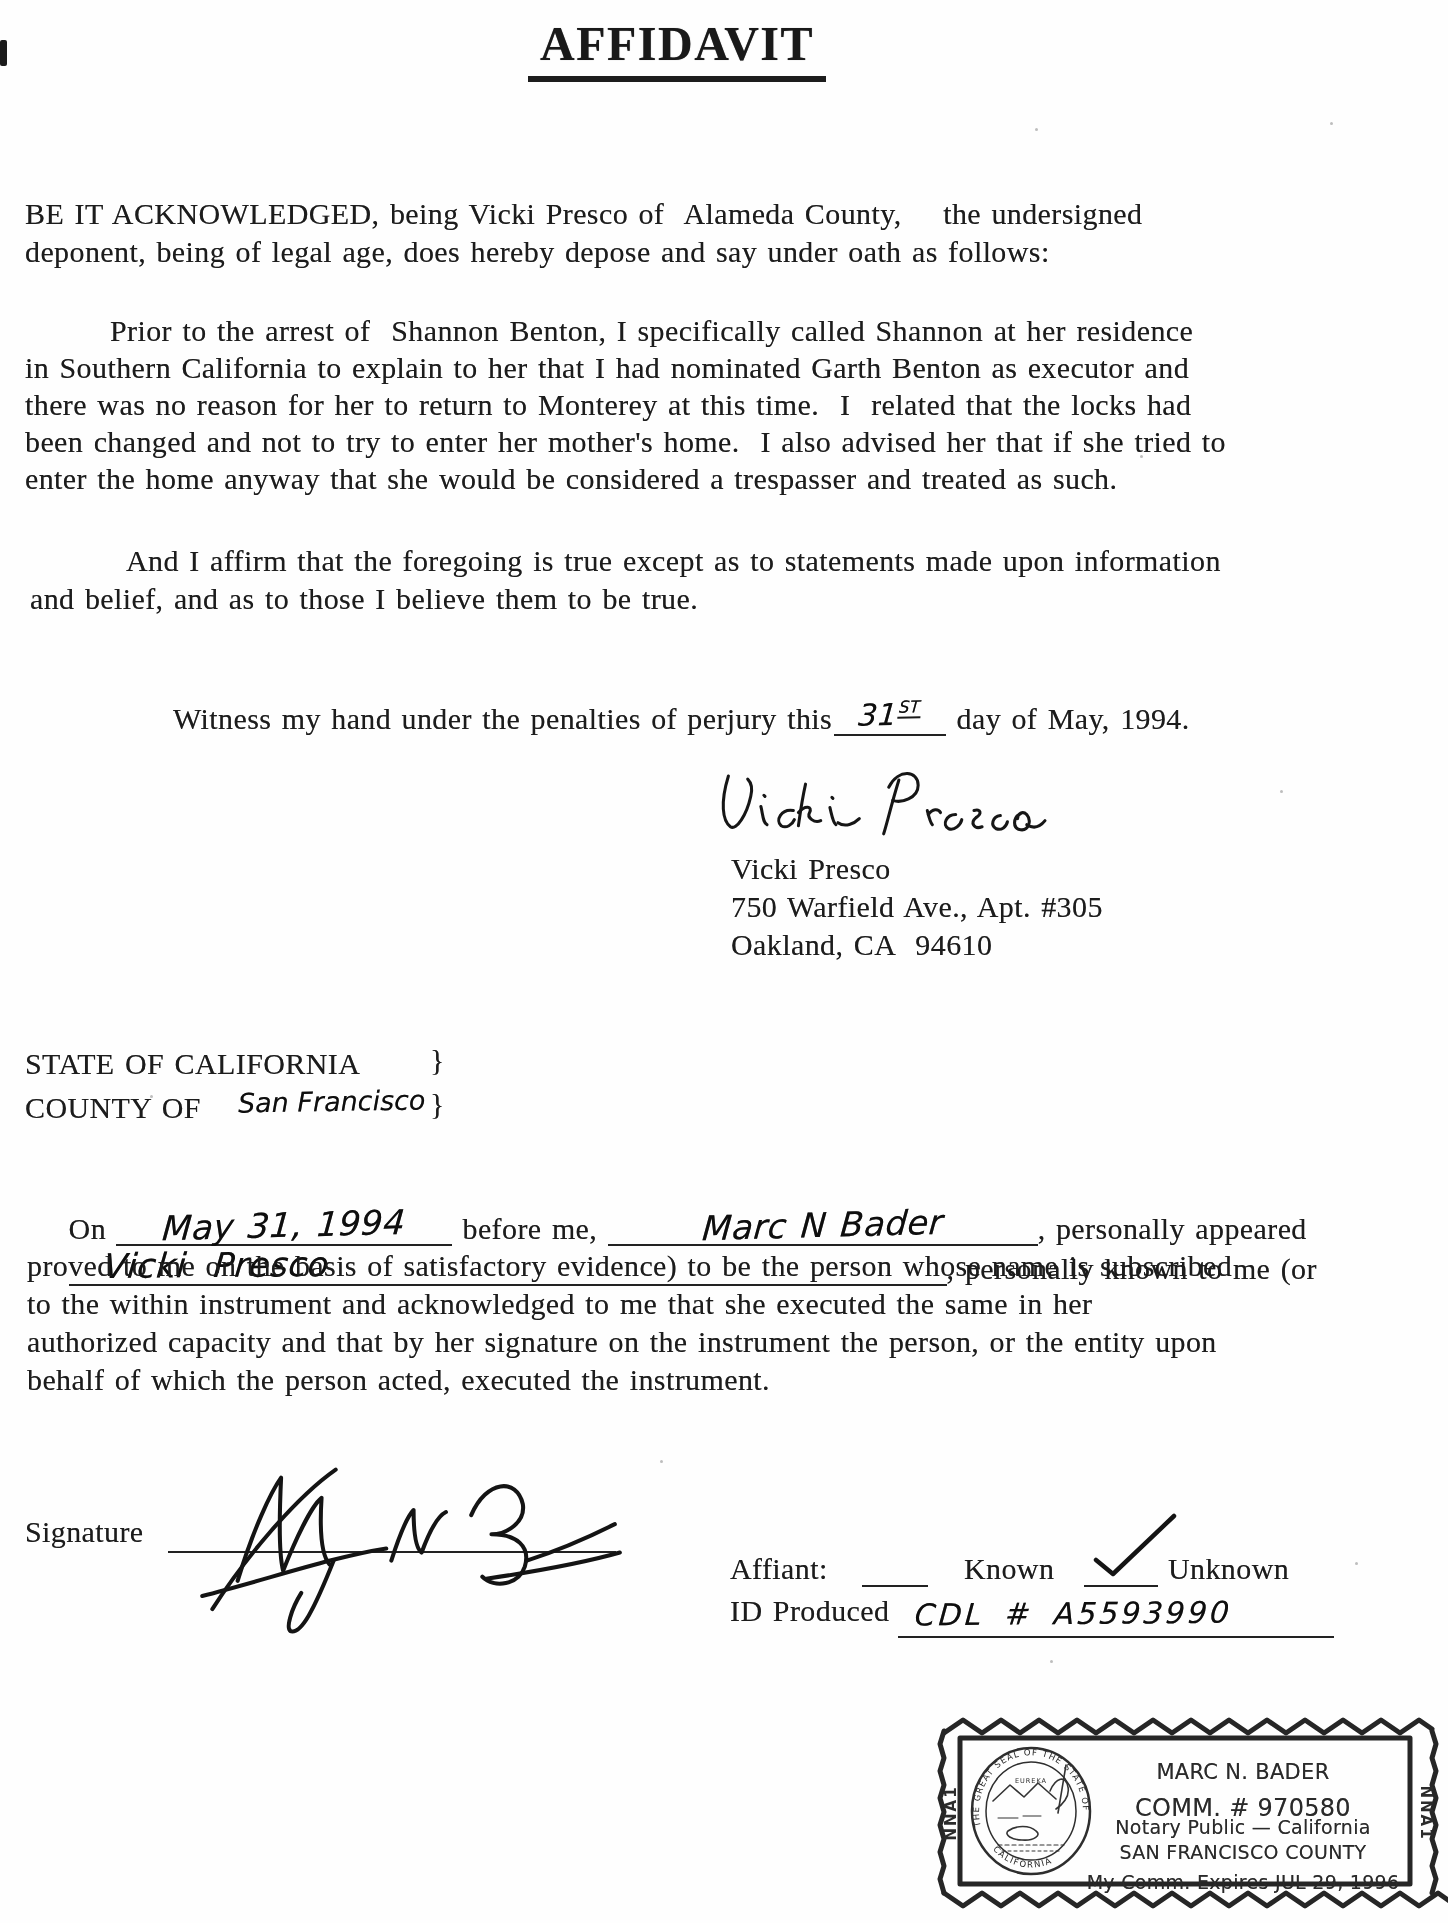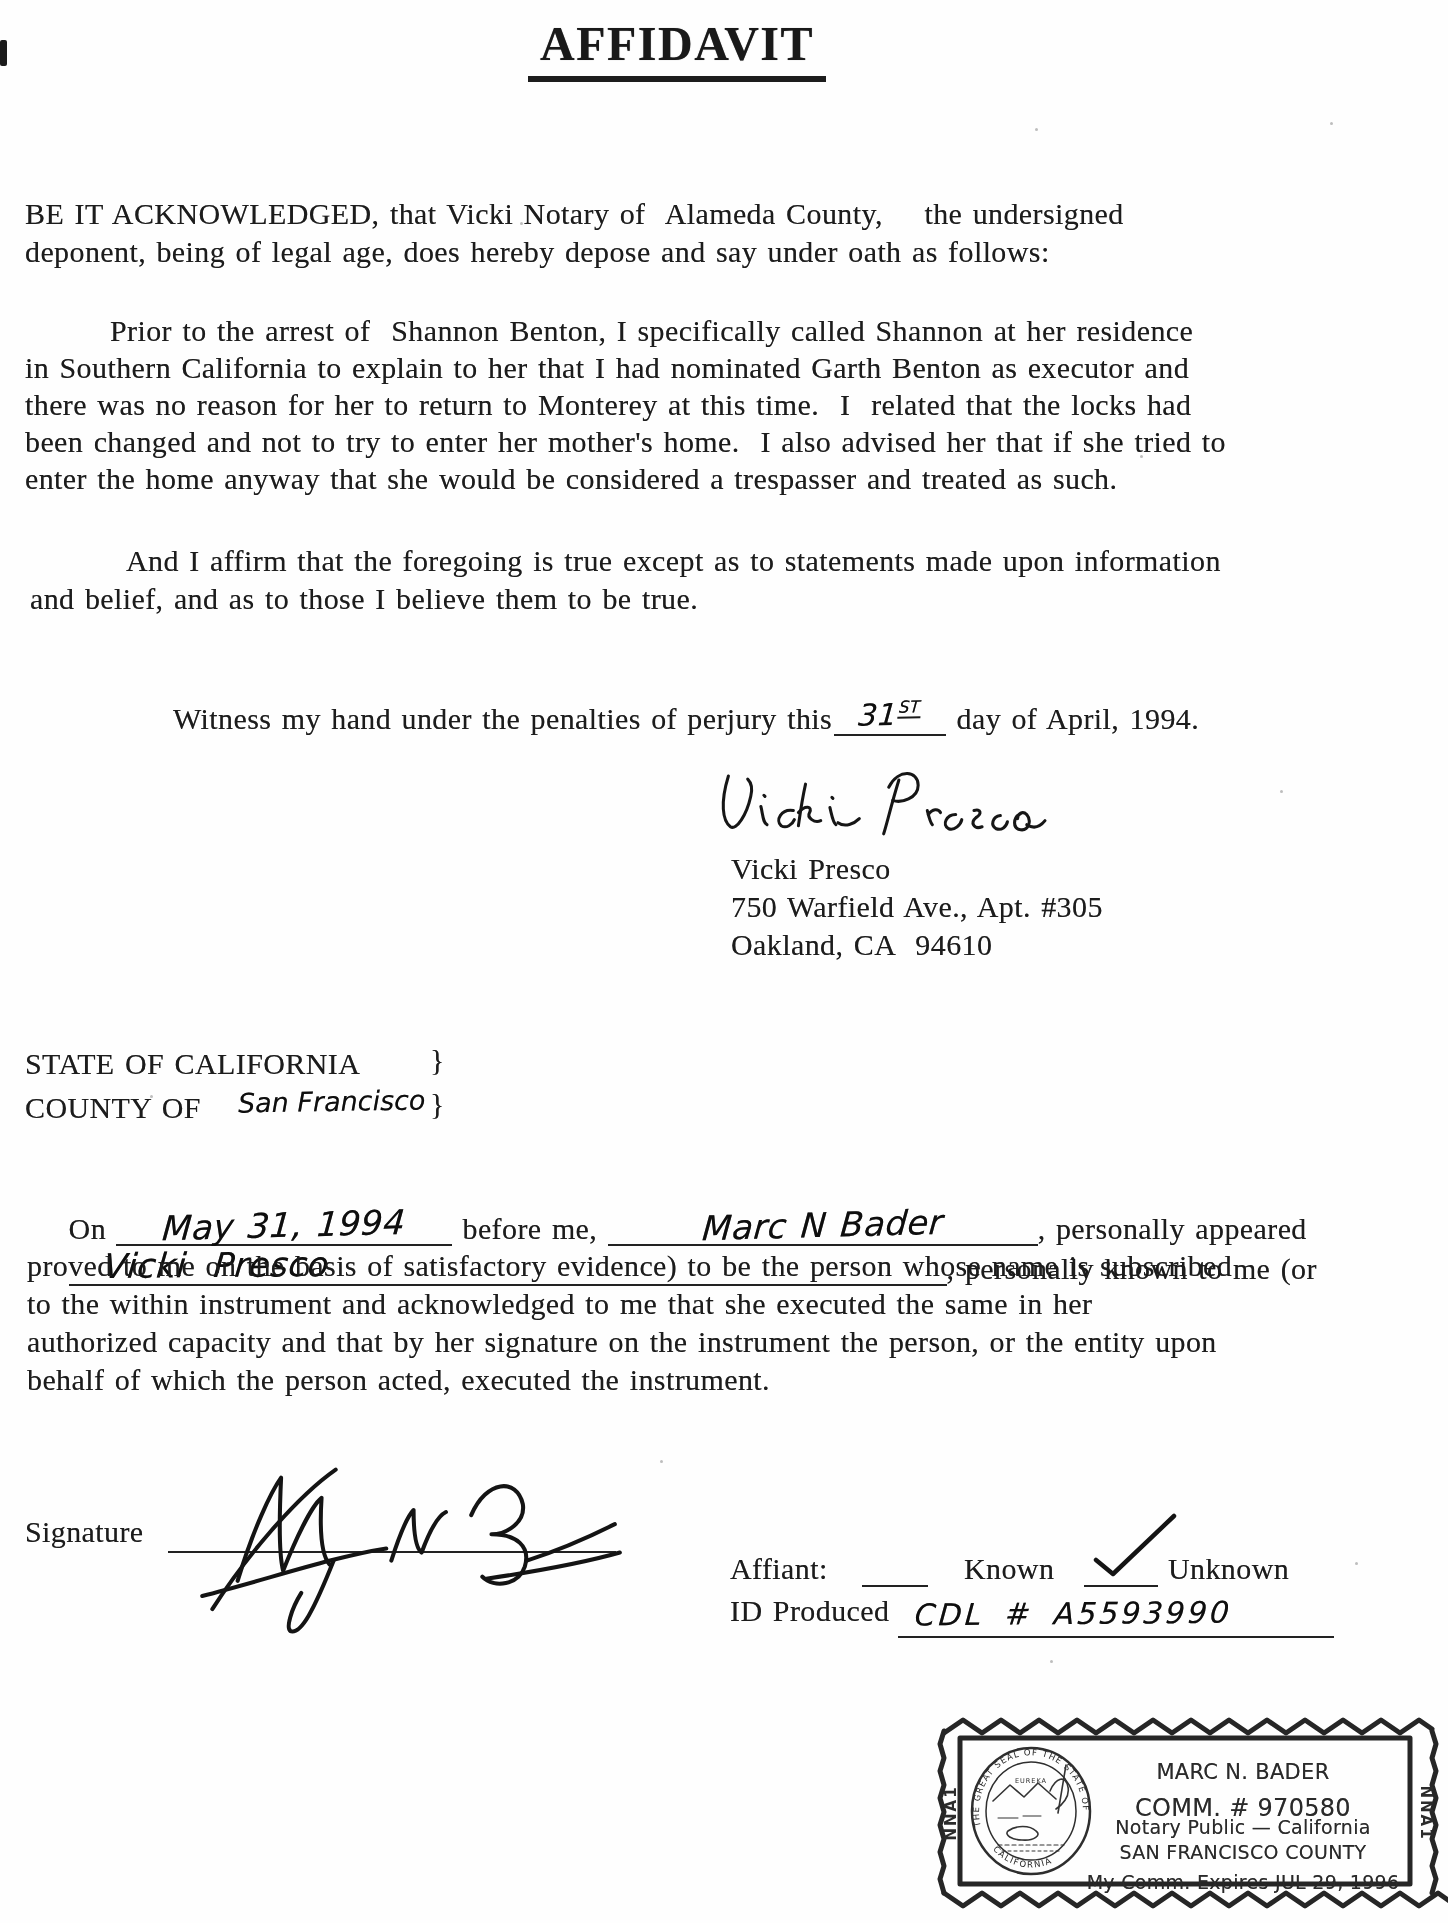--- a/index.html
+++ b/index.html
@@ -63,34 +63,34 @@
   <div class="speck" style="left:520px;top:222px;"></div>
   <div class="speck" style="left:1140px;top:455px;"></div>
   <div class="speck" style="left:1280px;top:790px;"></div>
   <div class="speck" style="left:150px;top:1095px;"></div>
   <div class="speck" style="left:660px;top:1460px;"></div>
   <div class="speck" style="left:1355px;top:1562px;"></div>
   <div class="speck" style="left:1050px;top:1660px;"></div>
 
   <div id="doc-title">AFFIDAVIT</div>
 
-  <div class="line" style="left:25px;top:196px;">BE IT ACKNOWLEDGED, that Vicki Notary of  Alameda County,    the undersigned</div>
+  <div class="line" style="left:25px;top:196px;">BE IT ACKNOWLEDGED, being Vicki Presco of  Alameda County,    the undersigned</div>
   <div class="line" style="left:25px;top:234px;">deponent, being of legal age, does hereby depose and say under oath as follows:</div>
 
   <div class="line" style="left:110px;top:313px;">Prior to the arrest of  Shannon Benton, I specifically called Shannon at her residence</div>
   <div class="line" style="left:25px;top:350px;">in Southern California to explain to her that I had nominated Garth Benton as executor and</div>
   <div class="line" style="left:25px;top:387px;">there was no reason for her to return to Monterey at this time.  I  related that the locks had</div>
   <div class="line" style="left:25px;top:424px;text-align:center;">been changed and not to try to enter her mother's home.  I also advised her that if she tried to</div>
   <div class="line" style="left:25px;top:461px;">enter the home anyway that she would be considered a trespasser and treated as such.</div>
 
   <div class="line" style="left:126px;top:543px;">And I affirm that the foregoing is true except as to statements made upon information</div>
   <div class="line" style="left:30px;top:581px;">and belief, and as to those I believe them to be true.</div>
 
   <div class="line" style="left:132px;top:658px;">
-    <span>Witness my hand under the penalties of perjury this</span><span class="fill" style="width:112px;margin-left:2px;"><span class="hand" style="font-size:30px;"><span>31</span><span class="sup">ST</span></span></span><span> day of April, 1994.</span>
+    <span>Witness my hand under the penalties of perjury this</span><span class="fill" style="width:112px;margin-left:2px;"><span class="hand" style="font-size:30px;"><span>31</span><span class="sup">ST</span></span></span><span> day of May, 1994.</span>
   </div>
 
   <svg role="img" style="position:absolute;left:700px;top:760px;" width="345" height="100" viewBox="0 0 340 95" fill="none" stroke="#161616" stroke-width="3" stroke-linecap="round" stroke-linejoin="round" aria-label="Vicki Presco">
     <path d="M28,14 C20,40 22,58 30,64 C36,68 46,52 50,34 C52,26 50,20 47,17"></path>
     <path d="M60,44 C62,52 62,60 66,62"></path>
       <path d="M63,33 l1,1"></path>
     <path d="M92,48 C80,46 74,58 80,63 C85,66 91,62 93,57"></path>
     <path d="M104,22 C100,40 98,56 97,63"></path>
     <path d="M97,50 C104,42 111,44 108,50 C105,55 113,61 119,58"></path>
     <path d="M128,45 C130,53 131,60 134,62"></path>

